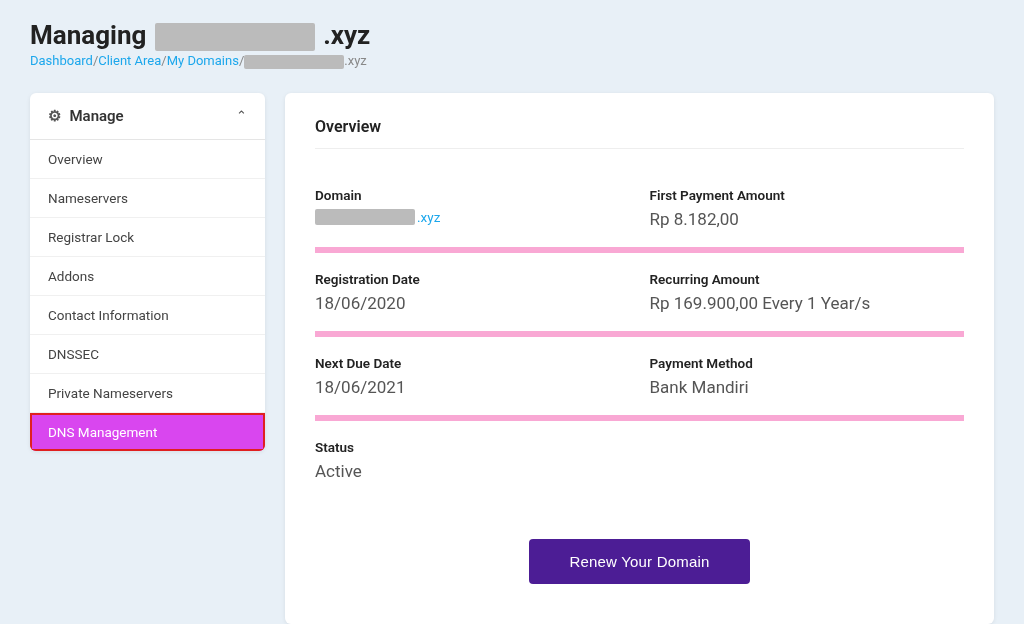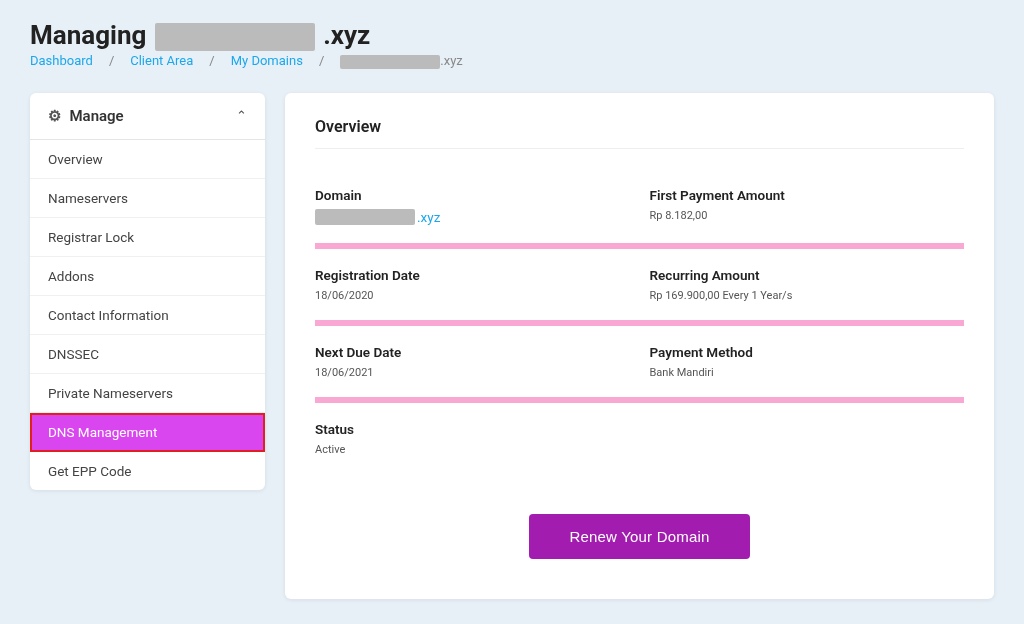--- a/index.html
+++ b/index.html
@@ -26,21 +26,21 @@
       border-radius: 2px;
       width: 160px;
       height: 28px;
       vertical-align: middle;
       margin: 0 2px;
     }
     .breadcrumb {
       font-size: 13px;
       margin-bottom: 24px;
       display: flex;
-      gap: 16px;
+      gap: 0;
       align-items: center;
     }
     .breadcrumb a {
       color: #1ca7ec;
       text-decoration: none;
     }
     .breadcrumb .separator {
       color: #888;
     }
     .breadcrumb .current {
@@ -148,21 +148,21 @@
     .overview-item.no-border {
       border-bottom: none;
     }
     .overview-label {
       font-weight: 600;
       font-size: 13.5px;
       color: #222;
       margin-bottom: 6px;
     }
     .overview-value {
-      font-size: 11px;
+      font-size: 17px;
       color: #555;
     }
     .domain-value-container {
       display: flex;
       align-items: center;
       gap: 2px;
     }
     .domain-masked-value {
       display: inline-block;
       background: #bbb;
@@ -173,21 +173,21 @@
     .domain-xyz {
       color: #1ca7ec;
       font-size: 13.5px;
     }
     .renew-btn-container {
       display: flex;
       justify-content: center;
       margin-top: 40px;
     }
     .renew-btn {
-      background: #a21caf;
+      background: #4c1d95;
       color: #fff;
       border: none;
       border-radius: 4px;
       padding: 14px 40px;
       font-size: 15px;
       font-weight: 500;
       cursor: pointer;
       letter-spacing: 0.2px;
     }
   </style>
@@ -242,23 +242,20 @@
         </li>
         <li>
           <a href="#">DNSSEC</a>
         </li>
         <li>
           <a href="#">Private Nameservers</a>
         </li>
         <li class="active">
           <a href="#">DNS Management</a>
         </li>
-        <li>
-          <a href="#">Get EPP Code</a>
-        </li>
       </ul>
     </div>
 
     <div class="main-content">
       <div class="section-title">Overview</div>
 
       <div class="overview-grid">
 
         <div class="overview-item">
           <div class="overview-label">Domain</div>

